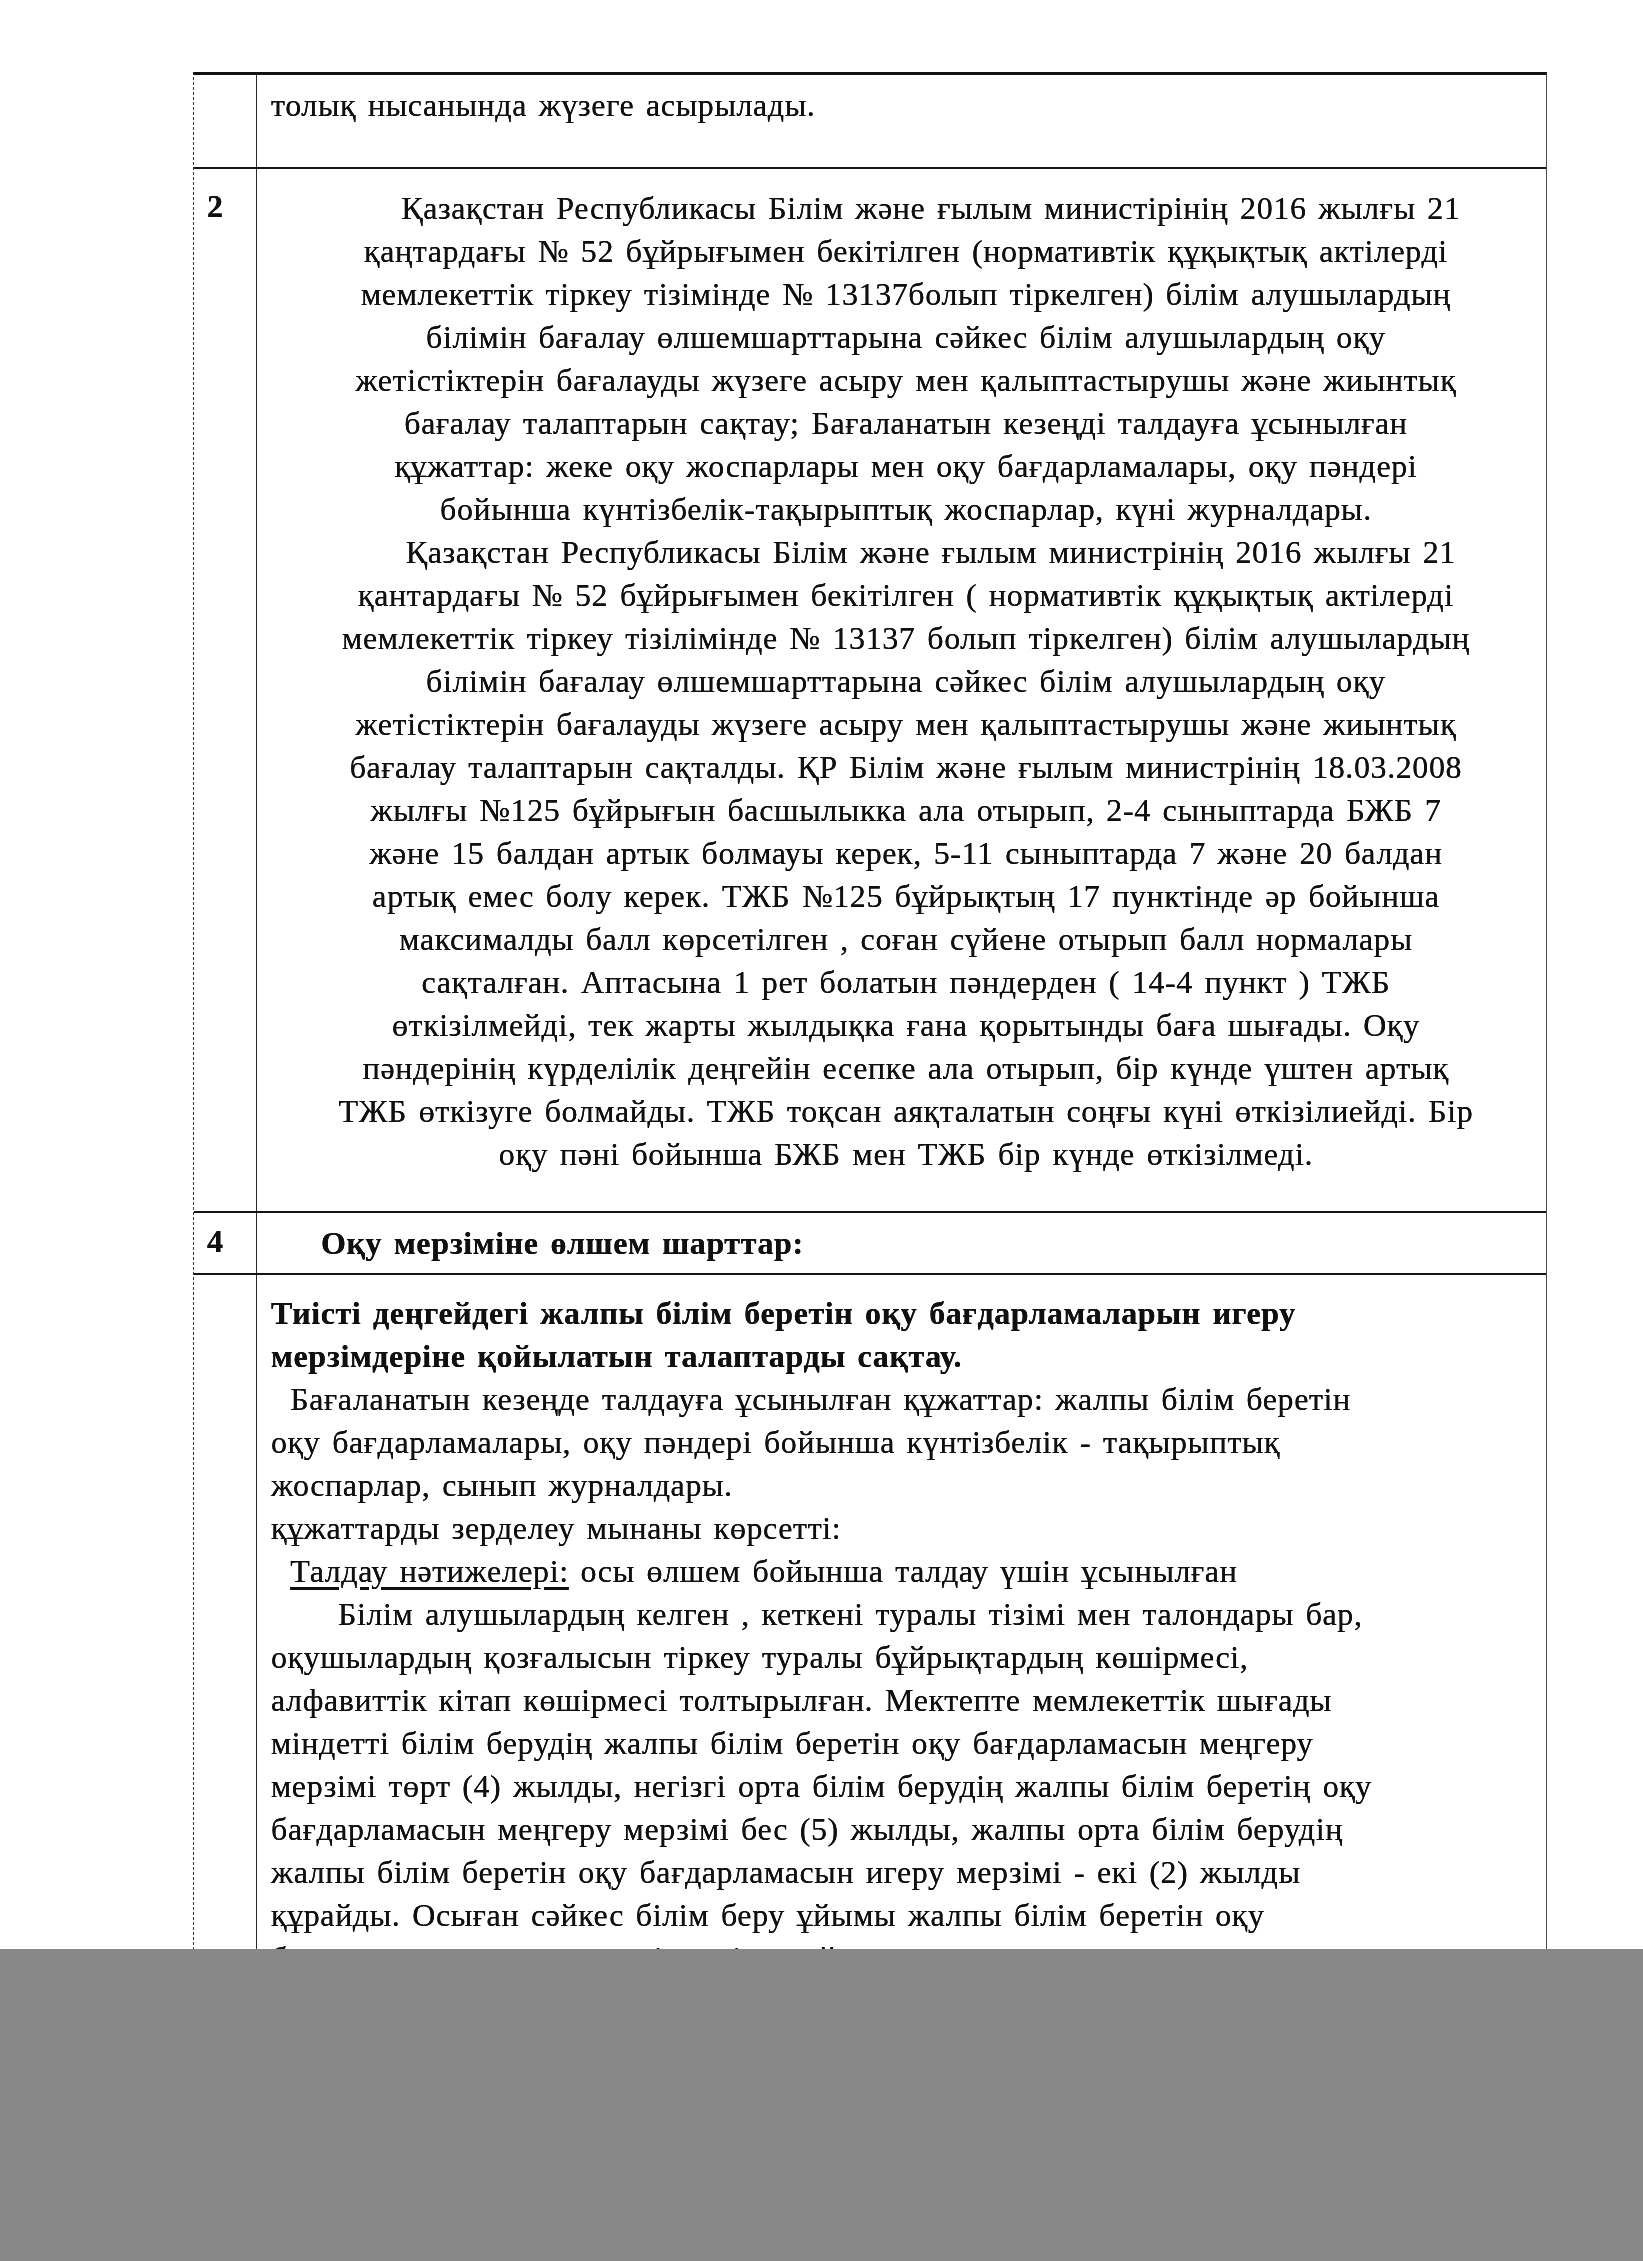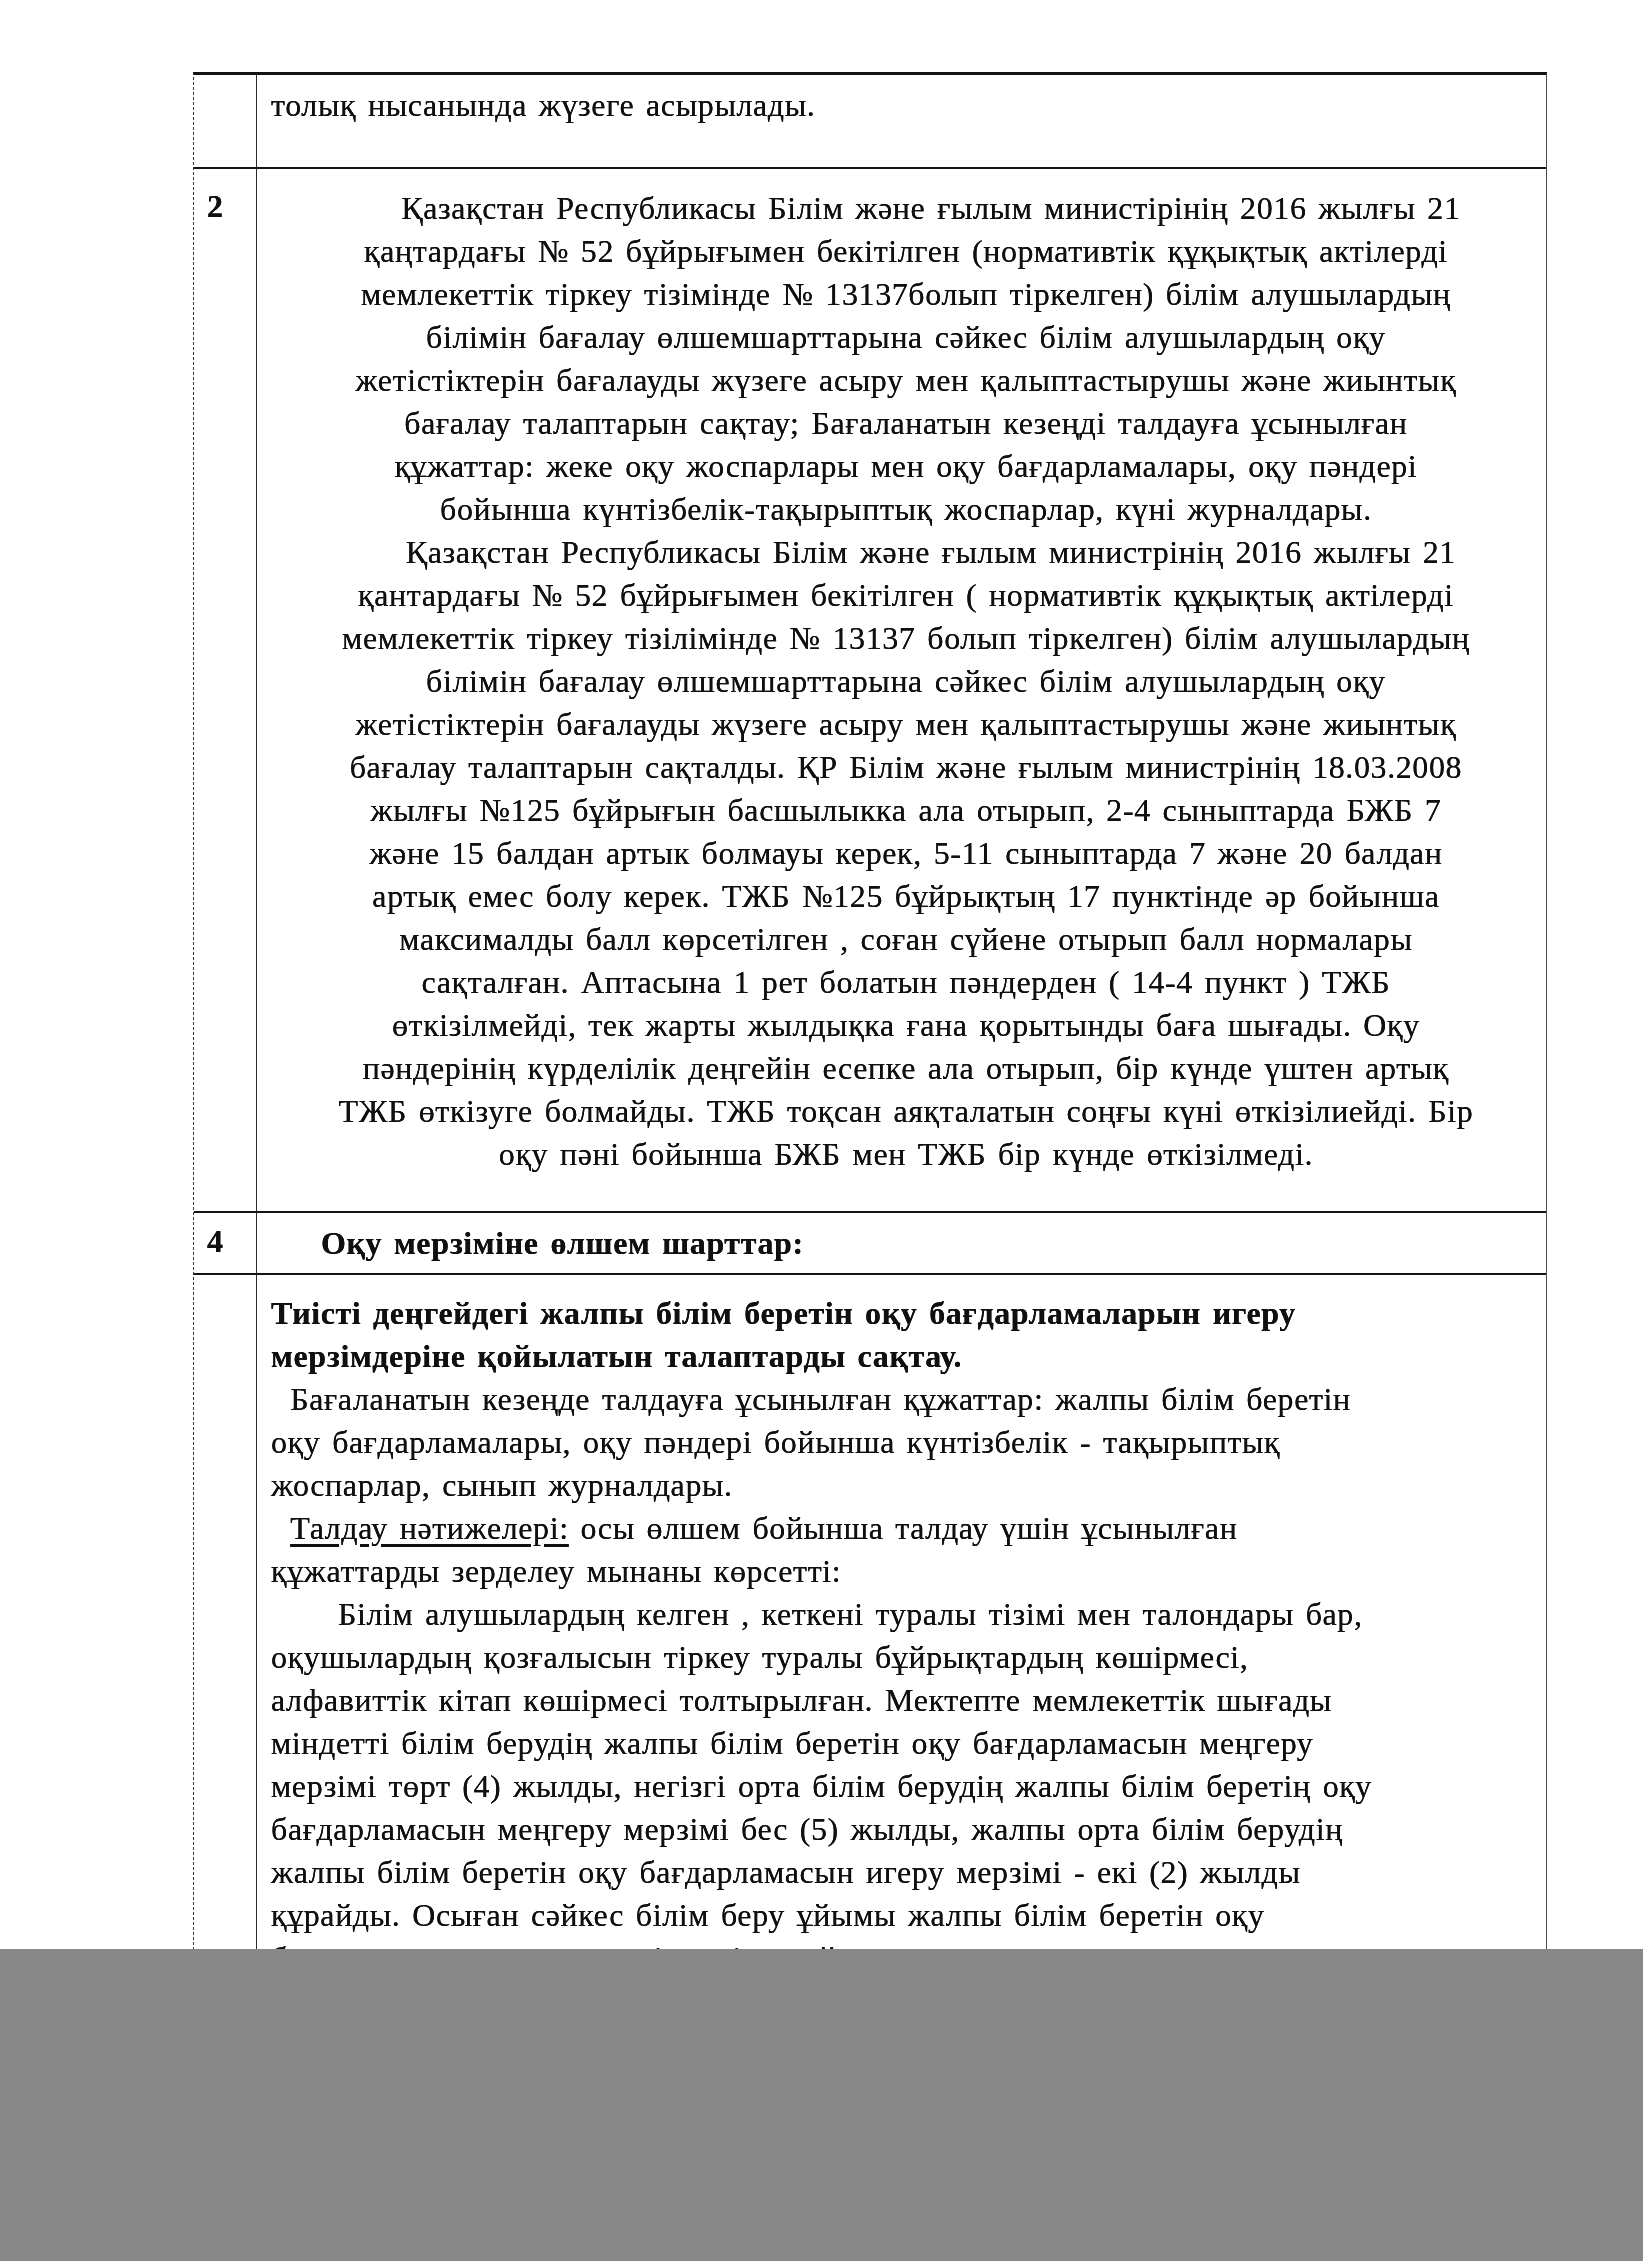--- a/index.html
+++ b/index.html
@@ -123,22 +123,22 @@
         </div>
       </div>
       <div class="row">
         <div class="num-cell"></div>
         <div class="text-cell">
           <div class="line bold"><span>Тиісті деңгейдегі жалпы білім беретін оқу бағдарламаларын игеру</span></div>
           <div class="line bold"><span>мерзімдеріне қойылатын талаптарды сақтау.</span></div>
           <div class="line indent-sm"><span>Бағаланатын кезеңде талдауға ұсынылған құжаттар: жалпы білім беретін</span></div>
           <div class="line"><span>оқу бағдарламалары, оқу пәндері бойынша күнтізбелік - тақырыптық</span></div>
           <div class="line"><span>жоспарлар, сынып журналдары.</span></div>
+          <div class="line"><span>құжаттарды зерделеу мынаны көрсетті:</span></div>
           <div class="line indent-sm"><span class="u">Талдау нәтижелері:</span><span> осы өлшем бойынша талдау үшін ұсынылған</span></div>
-          <div class="line"><span>құжаттарды зерделеу мынаны көрсетті:</span></div>
           <div class="line indent-xl"><span>Білім алушылардың келген , кеткені туралы тізімі мен талондары бар,</span></div>
           <div class="line"><span>оқушылардың қозғалысын тіркеу туралы бұйрықтардың көшірмесі,</span></div>
           <div class="line"><span>алфавиттік кітап көшірмесі толтырылған. Мектепте мемлекеттік шығады</span></div>
           <div class="line"><span>міндетті білім берудің жалпы білім беретін оқу бағдарламасын меңгеру</span></div>
           <div class="line"><span>мерзімі төрт (4) жылды, негізгі орта білім берудің жалпы білім беретің оқу</span></div>
           <div class="line"><span>бағдарламасын меңгеру мерзімі бес (5) жылды, жалпы орта білім берудің</span></div>
           <div class="line"><span>жалпы білім беретін оқу бағдарламасын игеру мерзімі - екі (2) жылды</span></div>
           <div class="line"><span>құрайды. Осыған сәйкес білім беру ұйымы жалпы білім беретін оқу</span></div>
           <div class="line"><span>бағдарламасын игеру мерзімдеріне қойылатын талаптар сақталады.</span></div>
         </div>

